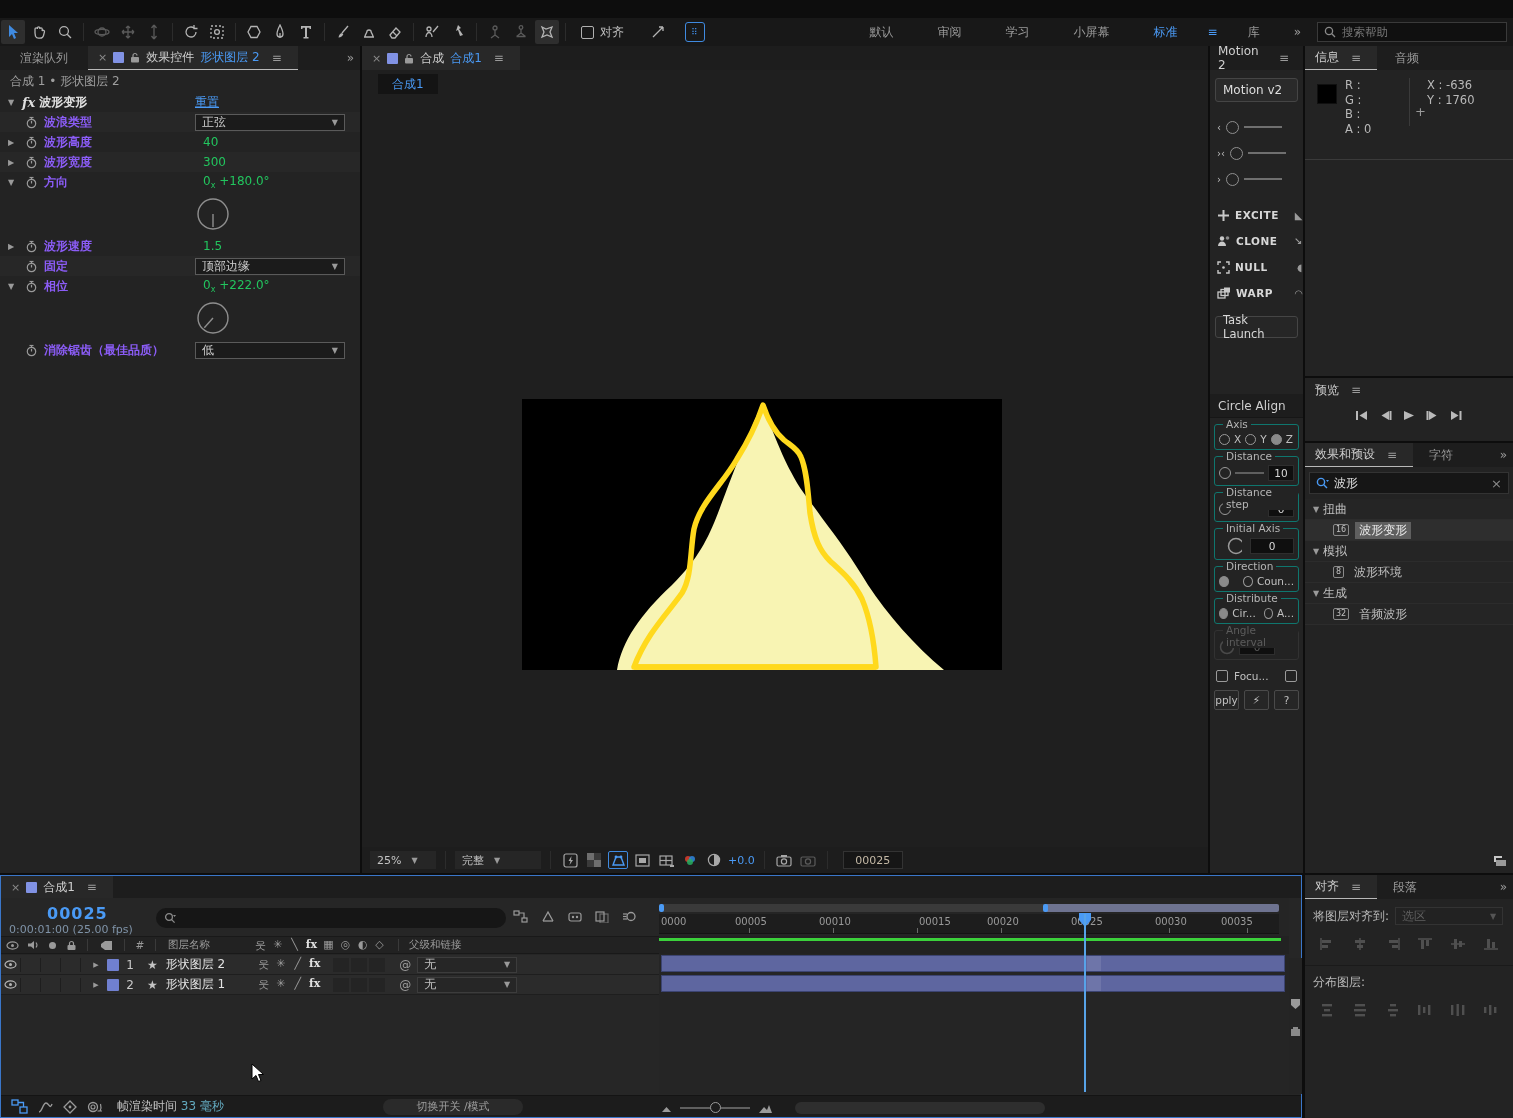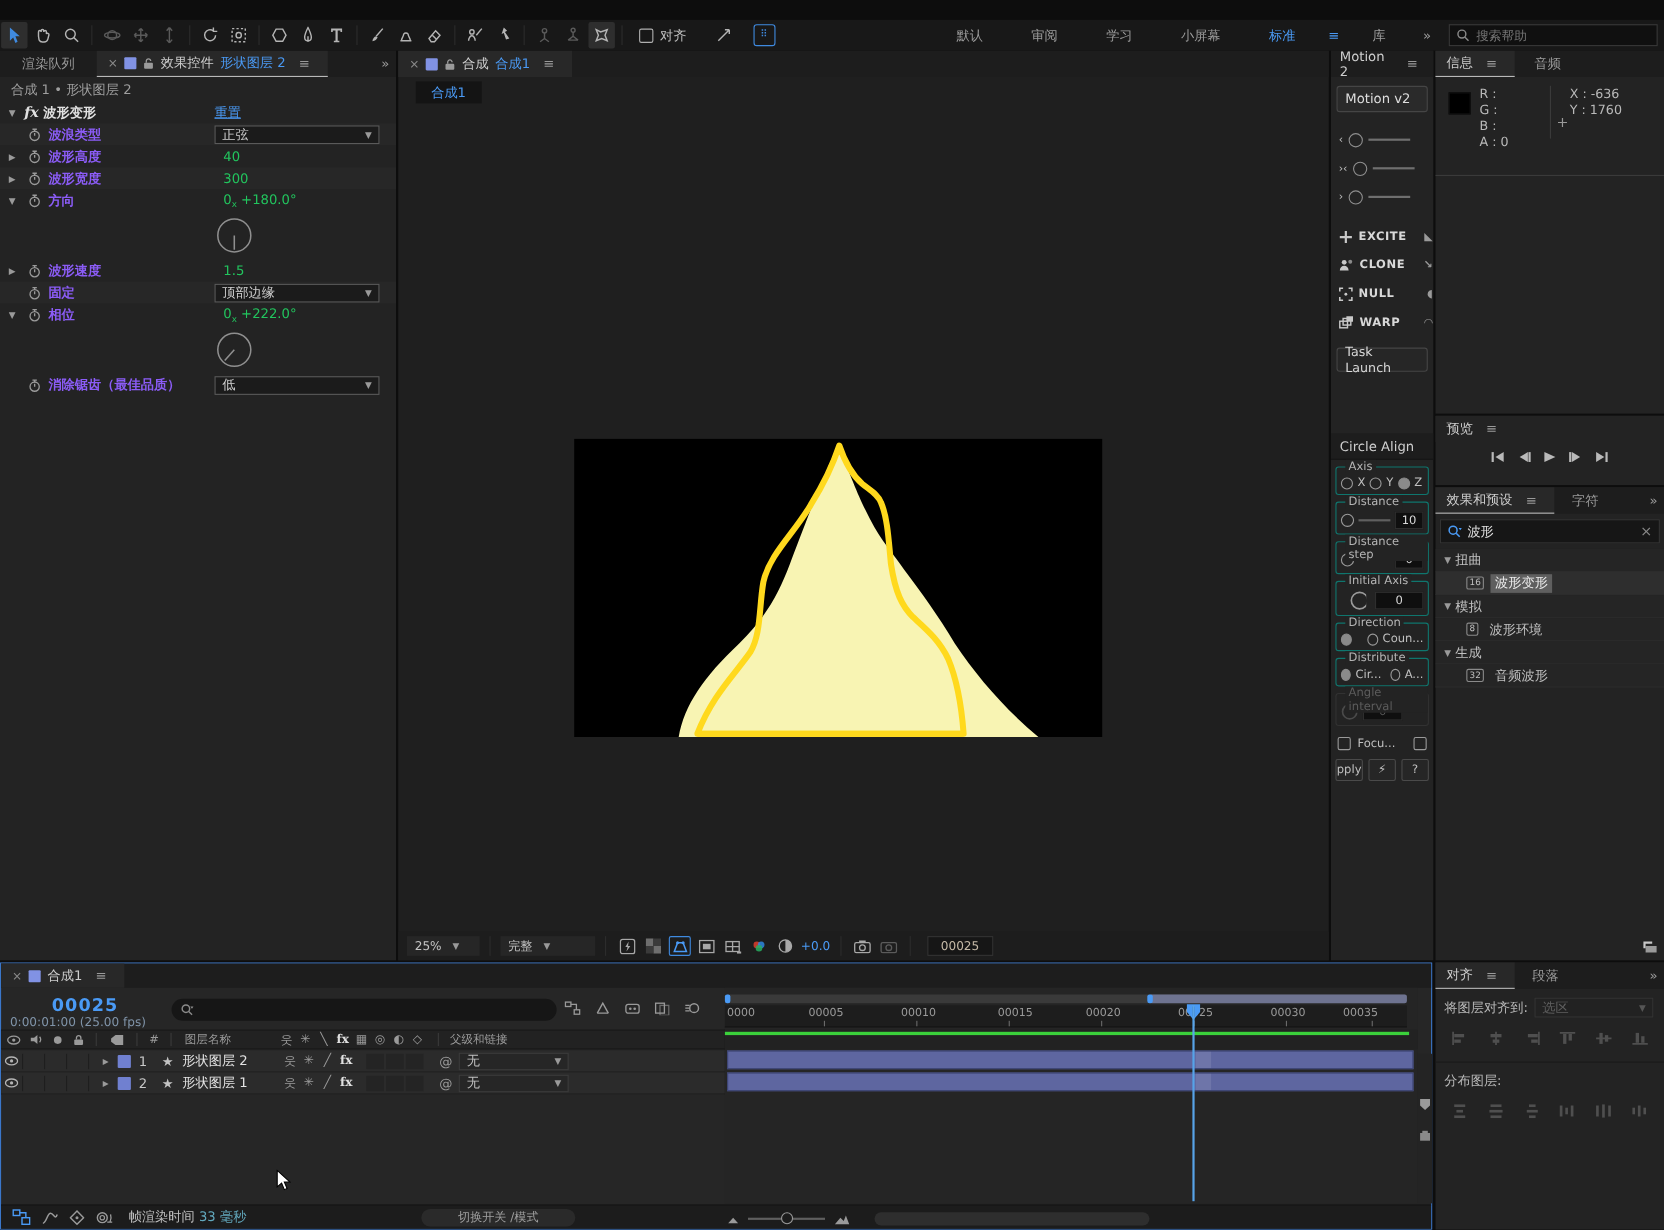--- a/index.html
+++ b/index.html
@@ -1019,21 +1019,21 @@
     <div class="tl-right">
       <div class="workarea">
         <span class="hl"></span>
           <span class="capL"></span>
           <span class="capR"></span>
       </div>
       <div class="ruler">
         <span class="tick" style="left:2px">0000</span>
         <span class="tick" style="left:76px">00005</span>
         <span class="tick" style="left:160px">00010</span>
-        <span class="tick" style="left:248px">00015</span>
+        <span class="tick" style="left:260px">00015</span>
         <span class="tick" style="left:328px">00020</span>
         <span class="tick" style="left:412px">00025</span>
         <span class="tick" style="left:496px">00030</span>
         <span class="tick" style="left:562px">00035</span>
         <span class="tickmark" style="left:90px"></span>
           <span class="tickmark" style="left:174px"></span>
         <span class="tickmark" style="left:258px"></span>
           <span class="tickmark" style="left:342px"></span>
         <span class="tickmark" style="left:426px"></span>
           <span class="tickmark" style="left:510px"></span>

